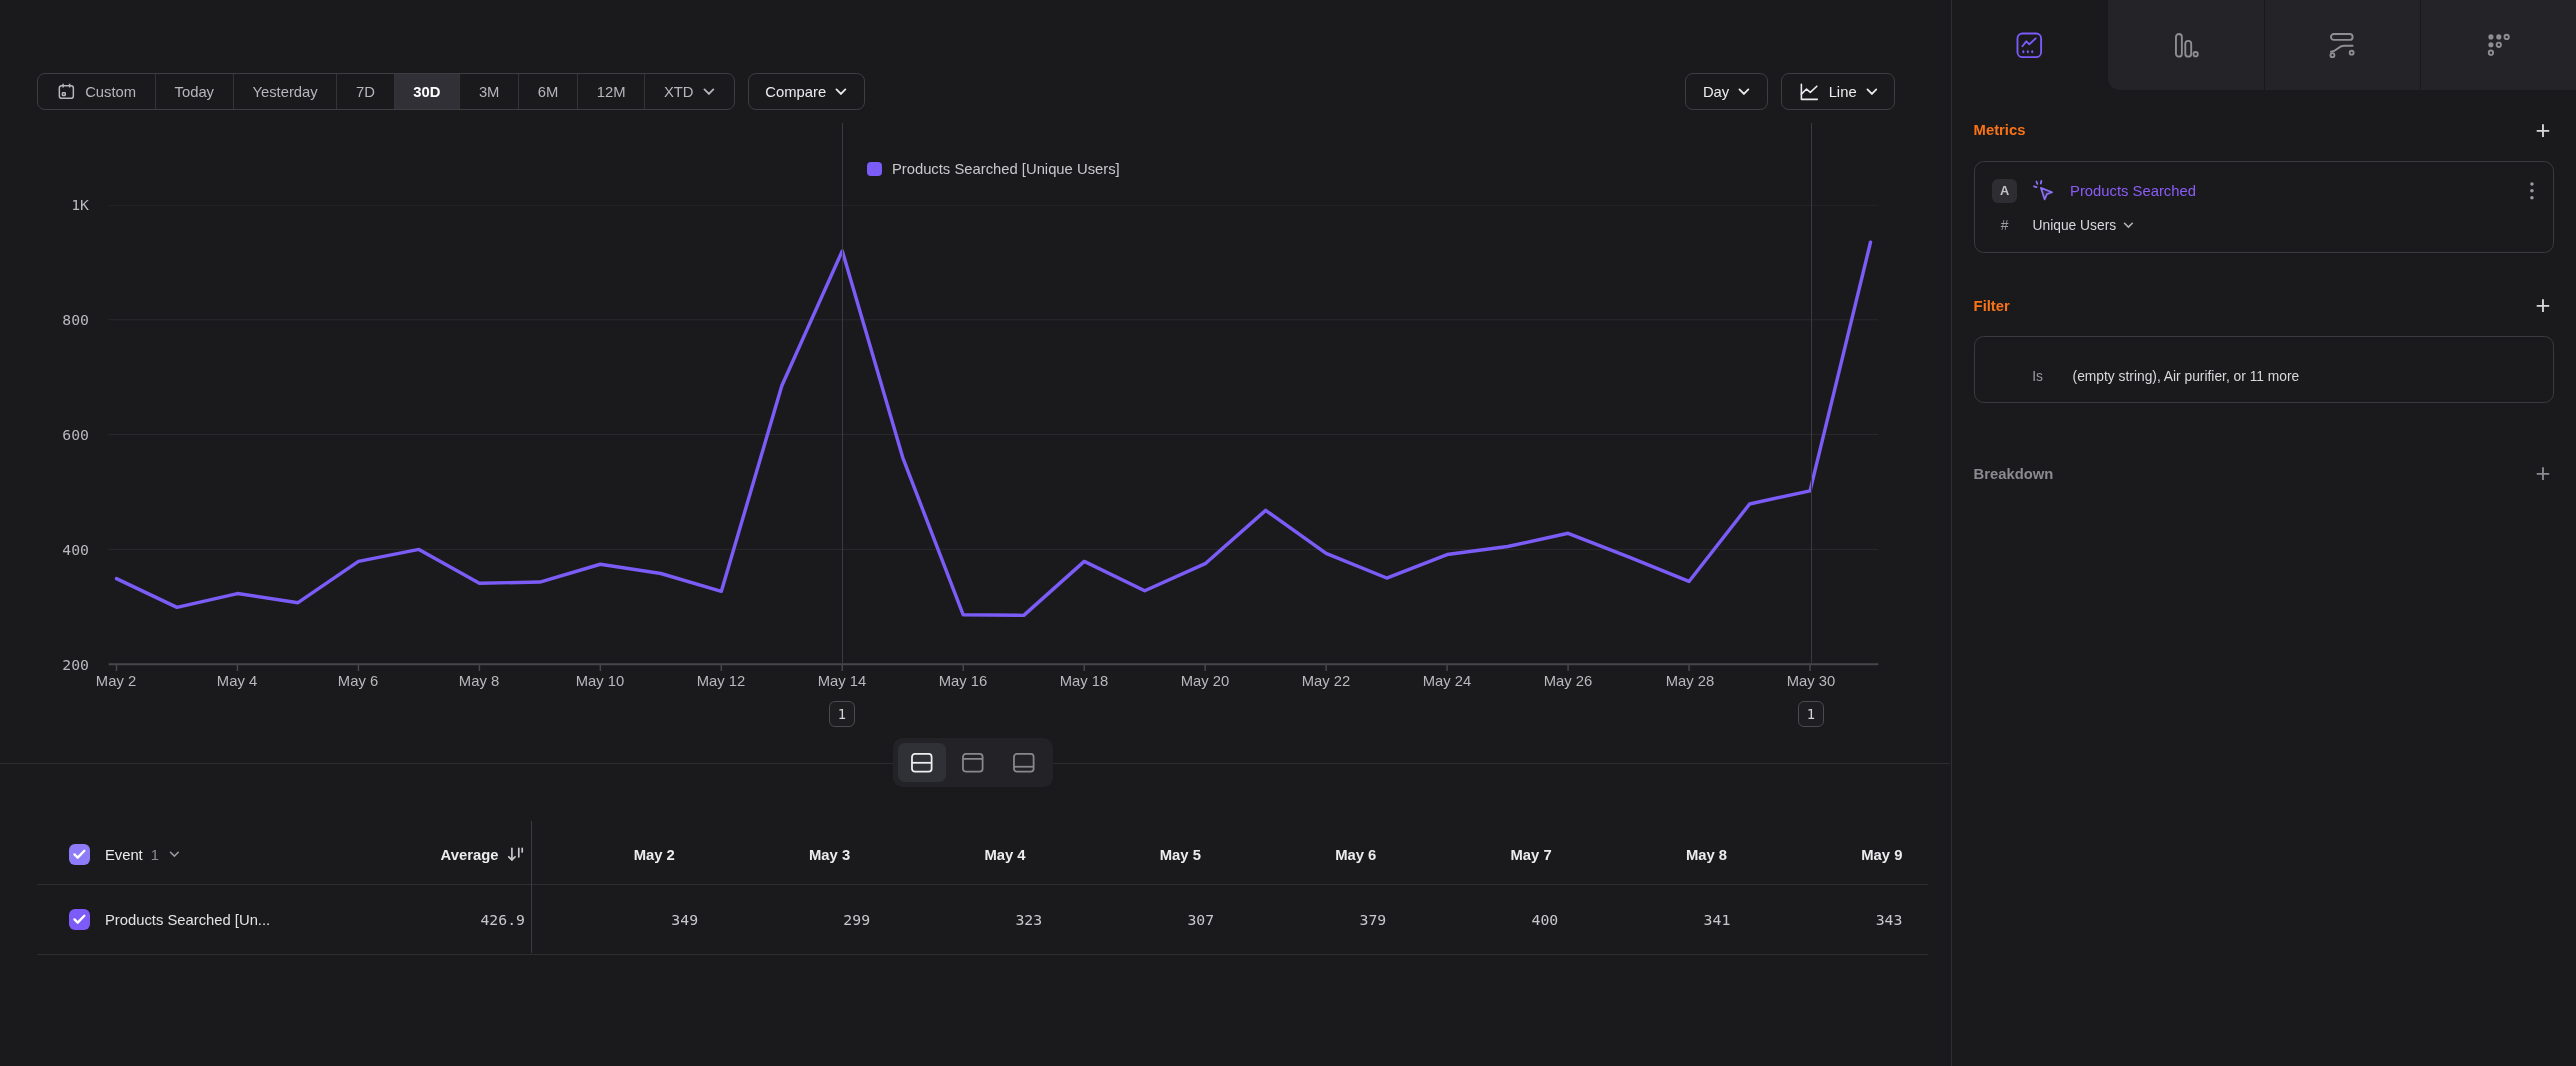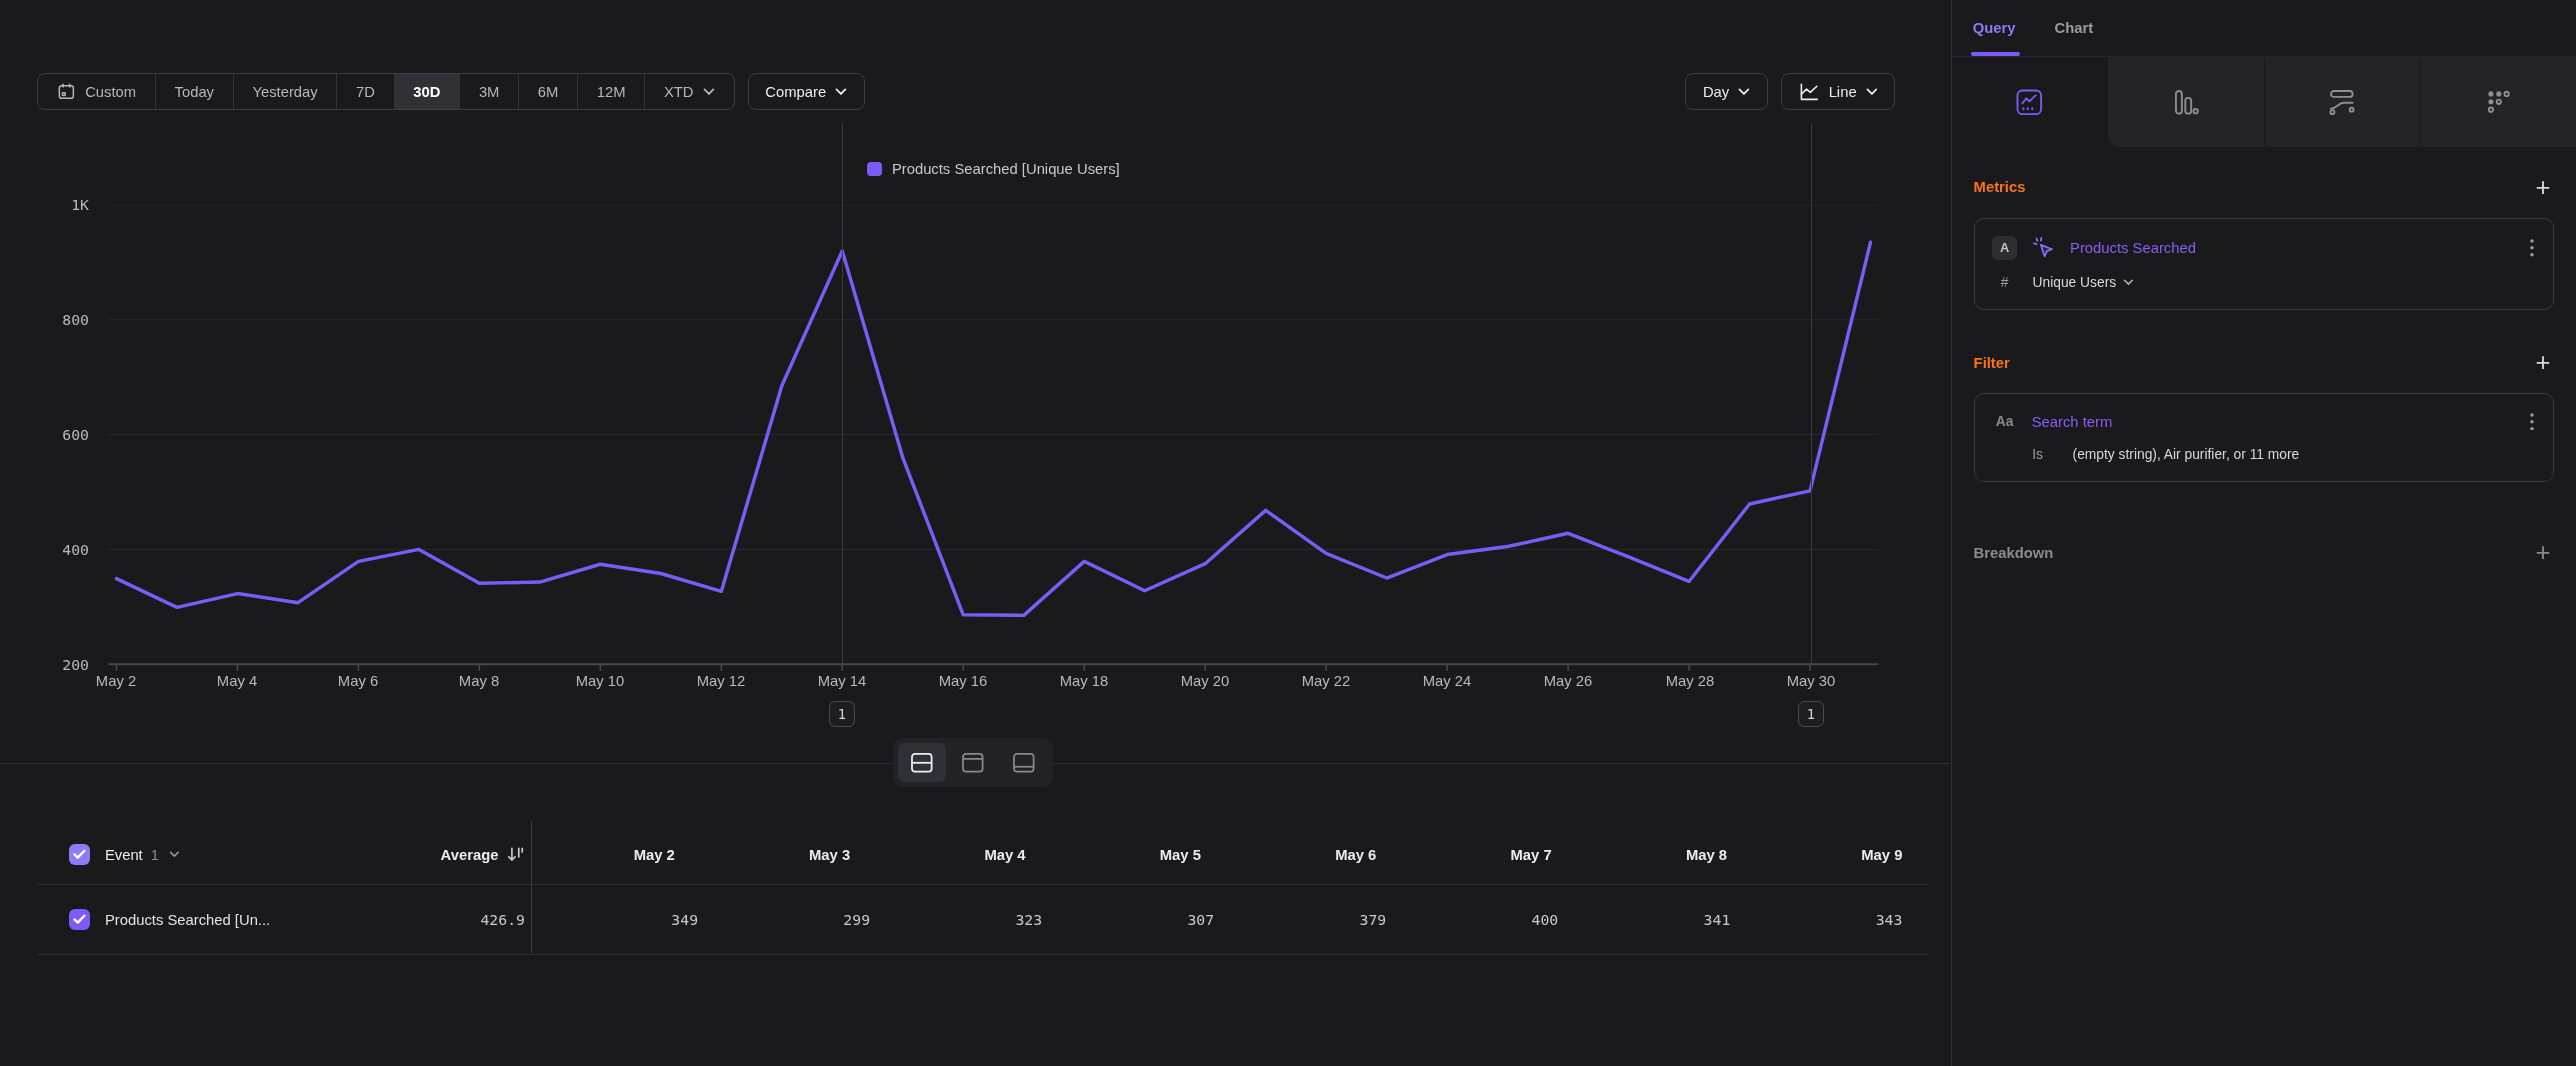--- a/index.html
+++ b/index.html
@@ -328,28 +328,20 @@
             <div class="col-date">379</div>
             <div class="col-date">400</div>
             <div class="col-date">341</div>
             <div class="col-date">343</div>
           </div>
       </div>
     </div>
   </div>
 
   <aside class="panel">
-    <div class="panel-tabs">
-      <div class="ptab active">
-          <span>Query</span>
-        </div>
-      <div class="ptab">
-          <span>Chart</span>
-        </div>
-    </div>
 
     <div class="view-tabs">
       <div class="vtab active">
         <span class="icon">
           <svg width="26.6" height="26.6" viewBox="0 0 27 27" fill="none" stroke="#7c5bfa" stroke-width="1.9" stroke-linecap="round" stroke-linejoin="round">
             <rect x="1.5" y="1.5" width="24" height="24" rx="5"></rect>
             <polyline points="6.5,14.5 10.5,9.5 13.5,12.5 20,6.5"></polyline>
             <line x1="7.5" y1="19.5" x2="7.5" y2="20.5"></line>
               <line x1="12" y1="19.5" x2="12" y2="20.5"></line>
               <line x1="16.5" y1="19.5" x2="16.5" y2="20.5"></line>
@@ -428,31 +420,20 @@
           </span>
         </div>
       </div>
 
       <div class="section-head" style="margin-top:43px;">
         <span class="section-title">Filter</span>
         <span class="plus">+</span>
       </div>
 
       <div class="card">
-        <div class="card-row1">
-          <span class="aabadge">Aa</span>
-          <span class="card-title">Search term</span>
-          <span class="dots icon">
-            <svg width="3.9" height="17.7" viewBox="0 0 4 18" fill="#9a9aa0">
-                <circle cx="2" cy="2" r="1.8"></circle>
-                <circle cx="2" cy="9" r="1.8"></circle>
-                <circle cx="2" cy="16" r="1.8"></circle>
-              </svg>
-          </span>
-        </div>
         <div class="card-row2" style="margin-left:40px;">
           <span class="op">Is</span>
           <span class="filter-val">(empty string), Air purifier, or 11 more</span>
         </div>
       </div>
 
       <div class="section-head" style="margin-top:61px;">
         <span class="section-title dim">Breakdown</span>
         <span class="plus dim">+</span>
       </div>

